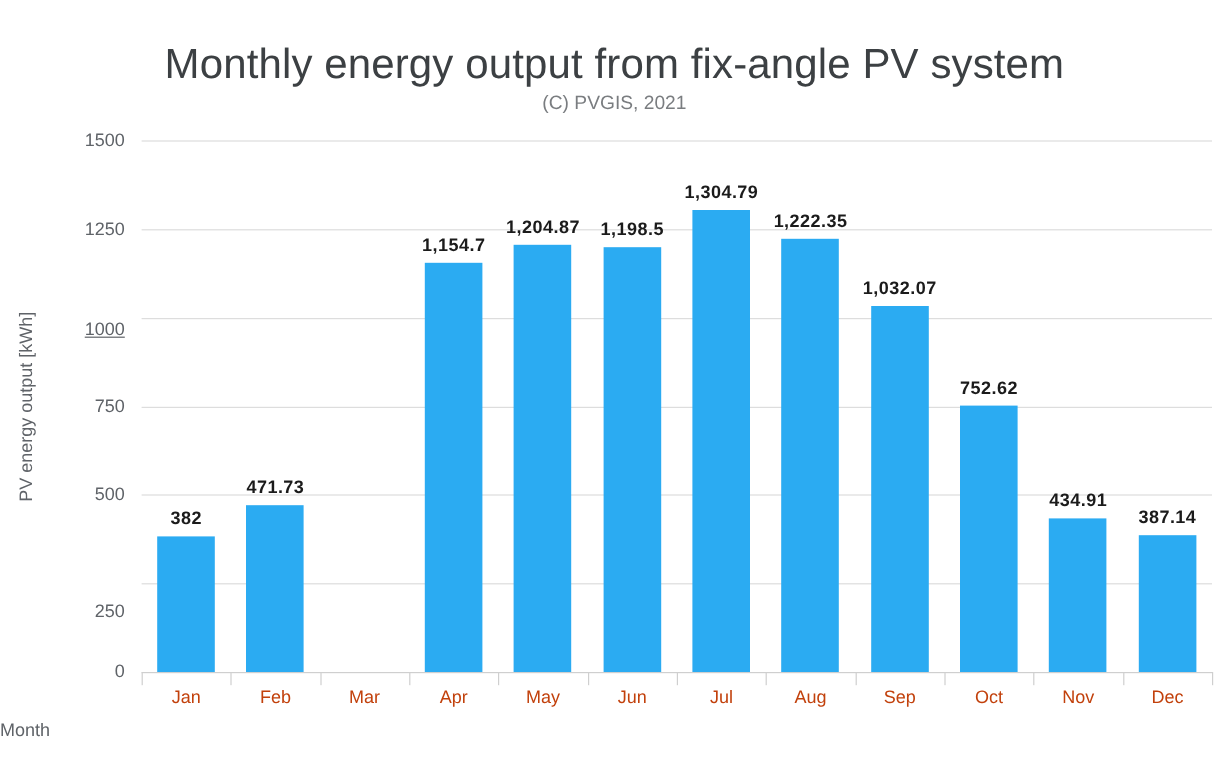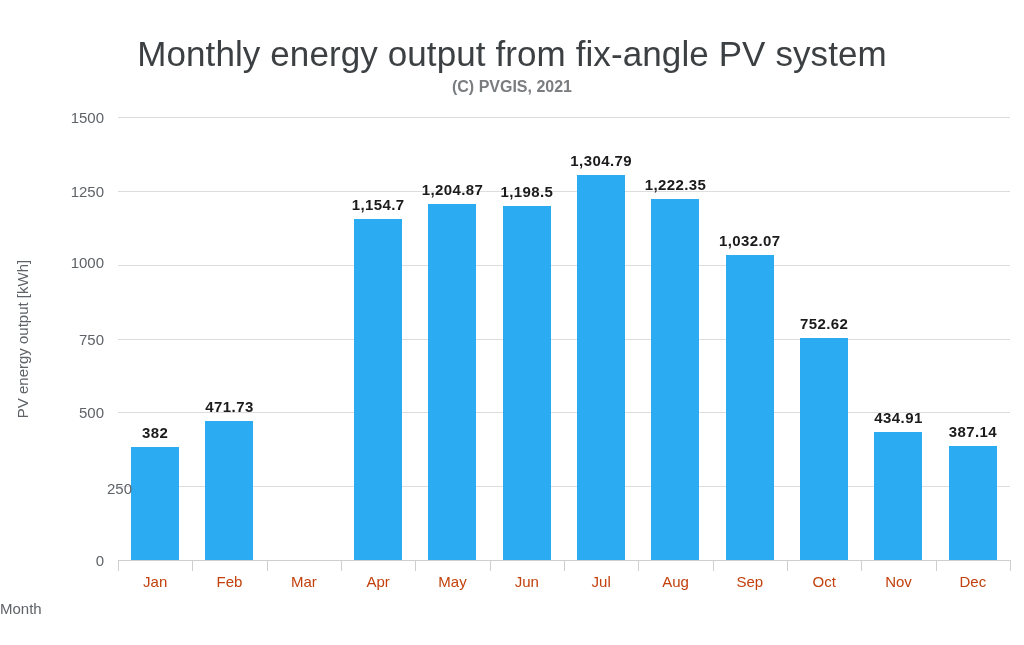--- a/index.html
+++ b/index.html
@@ -34,21 +34,21 @@
     color: #3c4043;
     letter-spacing: 0.1px;
   }
   .chart-subtitle {
     position: absolute;
     left: 0;
     top: 78px;
     width: 1024px;
     text-align: center;
     font-size: 16px;
-    font-weight: 700;
+    font-weight: 400;
     color: #7a7d80;
   }
 
   
   
   .plot {
     position: absolute;
     left: 118px;
     top: 117px;
     width: 892px;
@@ -225,24 +225,24 @@
         </div>
         <div class="col" style="left: 817.667px; width: 74.3333px; margin-top: 28px;">
           <div class="bar" style="height: 114.335px; background: rgb(43, 171, 242);"></div>
           <div class="bar-label" style="bottom: 120.335px;">387.14</div>
         </div>
       </div>
   </div>
 
   <div id="yticks">
       <div class="ytick-wrap" style="top: 560px;">0</div>
-      <div class="ytick-wrap" style="top: 488px; margin-left: 28px;">250</div>
+      <div class="ytick-wrap" style="top: 510px;">250</div>
       <div class="ytick-wrap" style="top: 412.333px;">500</div>
       <div class="ytick-wrap" style="top: 338.5px;">750</div>
-      <div class="ytick-wrap" style="top: 262px;">1000</div>
+      <div class="ytick-wrap" style="top: 275px; text-decoration: underline;">1000</div>
       <div class="ytick-wrap" style="top: 190.833px;">1250</div>
       <div class="ytick-wrap" style="top: 117px;">1500</div>
     </div>
 
   <div class="xaxis" id="xaxis">
       <div class="xtick-mark" style="left: 0px;"></div>
       <div class="xtick-mark" style="left: 74.3333px;"></div>
       <div class="xtick-mark" style="left: 148.667px;"></div>
       <div class="xtick-mark" style="left: 223px;"></div>
       <div class="xtick-mark" style="left: 297.333px;"></div>

